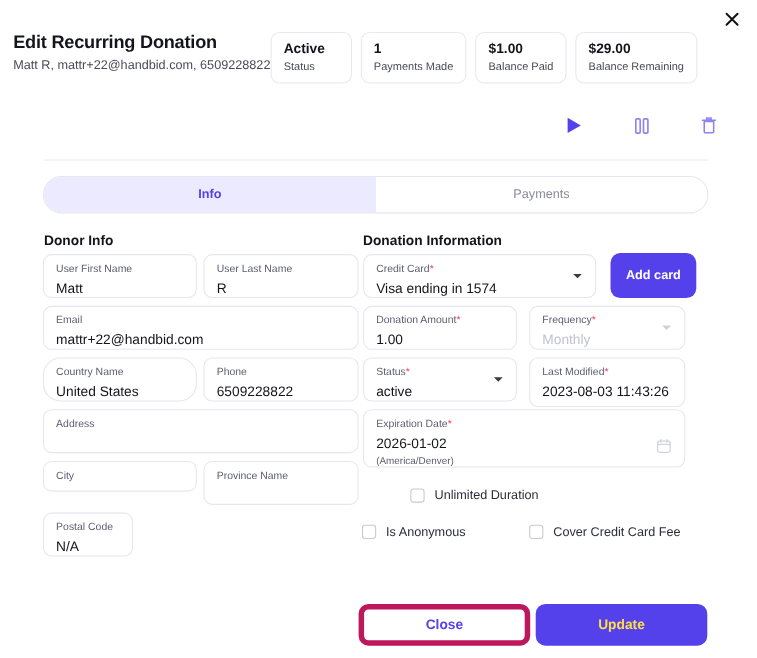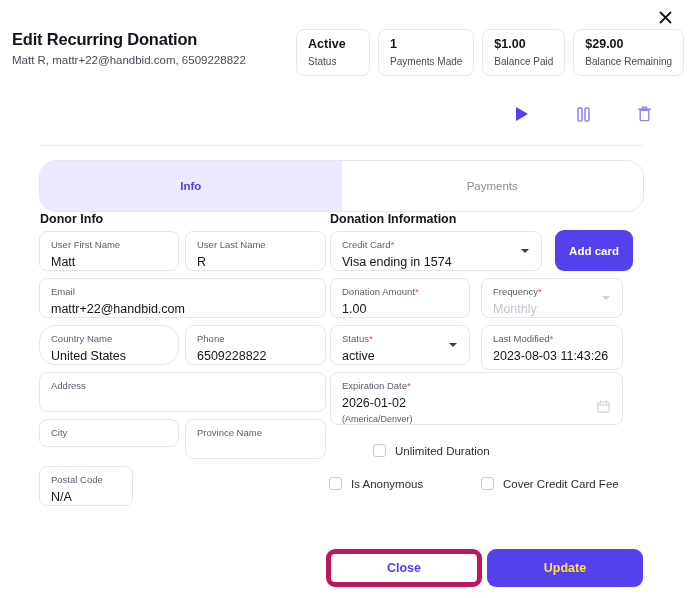--- a/index.html
+++ b/index.html
@@ -23,25 +23,24 @@
     cursor: pointer;
     background: none; border: none;
     color: #111118;
     font-size: 15px;
     line-height: 1;
   }
 
   
   .header {
     position: absolute;
-    top: 28px; left: 12px; right: 4px;
+    top: 28px; left: 12px; right: 27px;
     height: 50px;
     display: flex;
     align-items: flex-start;
-    justify-content: space-between;
   }
   .title-block { padding-top: 2px; }
   .page-title {
     font-size: 16.5px;
     font-weight: bold;
     letter-spacing: -0.2px;
     color: #14141c;
   }
   .page-subtitle {
     font-size: 11.5px;
@@ -91,21 +90,21 @@
     left: 40px; right: 44px;
     top: 145px;
     height: 1px;
     background: #ededf2;
   }
 
   
   .tabs {
     position: absolute;
     top: 160px; left: 39px;
-    width: 605px; height: 52px;
+    width: 605px; height: 34px;
     border: 1px solid #e6e6ee;
     border-radius: 17px;
     display: flex;
     overflow: hidden;
     background: #fff;
   }
   .tab {
     flex: 1;
     display: flex; align-items: center; justify-content: center;
     font-size: 11.5px;
@@ -332,21 +331,21 @@
 <div class="field" style="top:419px; left:39px; width:140px; height:28px;">
   <div class="field-label">City</div>
   <div class="field-value"></div>
 </div>
 
 <div class="field" style="top:419px; left:185px; width:141px; height:40px;">
   <div class="field-label">Province Name</div>
   <div class="field-value"></div>
 </div>
 
-<div class="field" style="top:466px; left:39px; width:94px; height:40px;">
+<div class="field" style="top:466px; left:39px; width:82px; height:40px;">
   <div class="field-label">Postal Code</div>
   <div class="field-value">N/A</div>
 </div>
 
 <div class="field" style="top:231px; left:330px; width:212px; height:40px;">
   <div class="field-label">
     <span>Credit Card</span><span class="req">*</span>
   </div>
   <div class="field-value">Visa ending in 1574</div>
   <span class="caret"></span>

